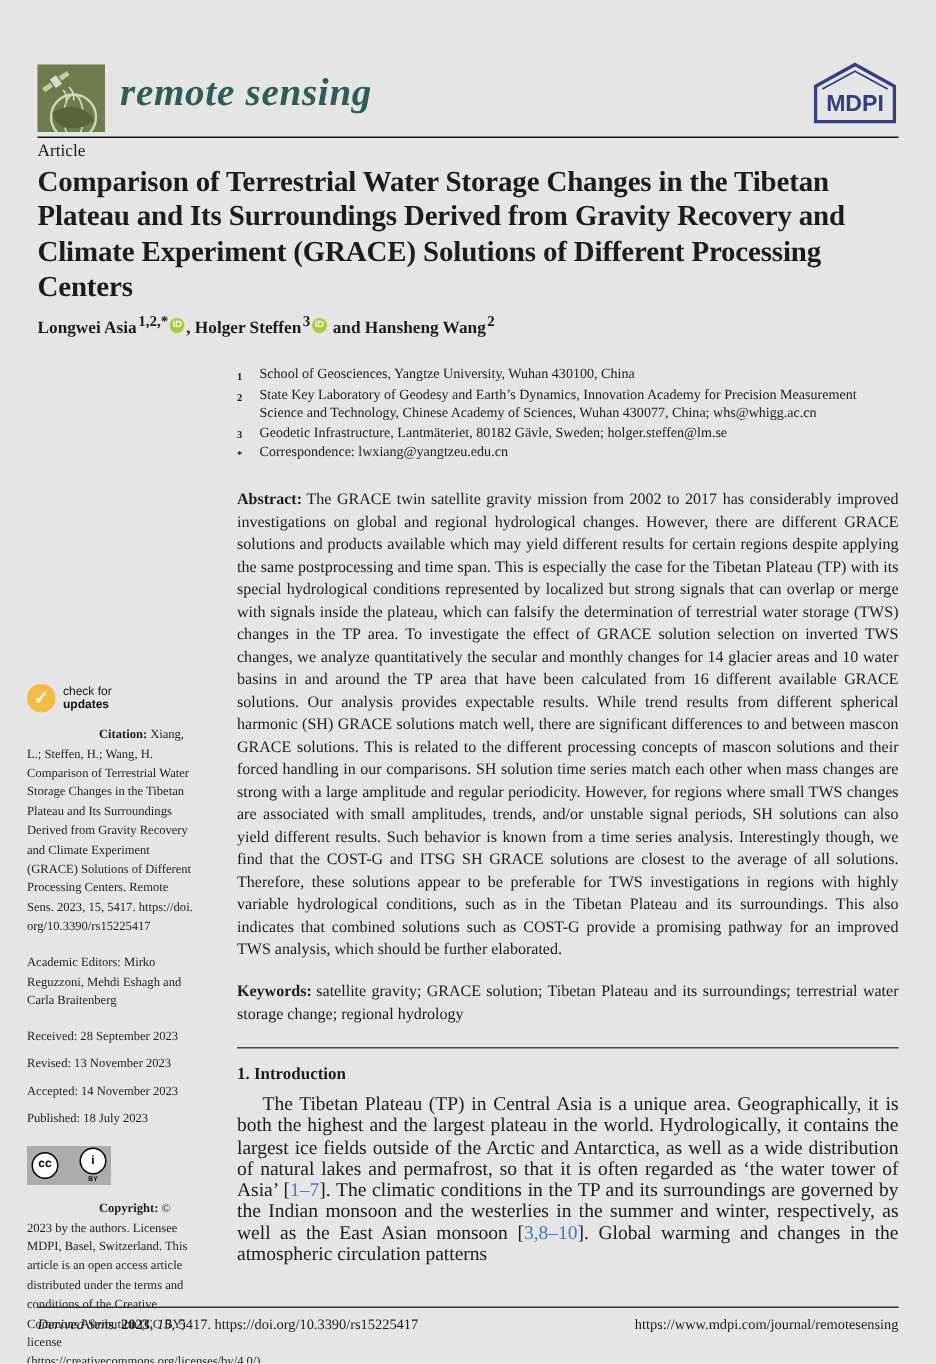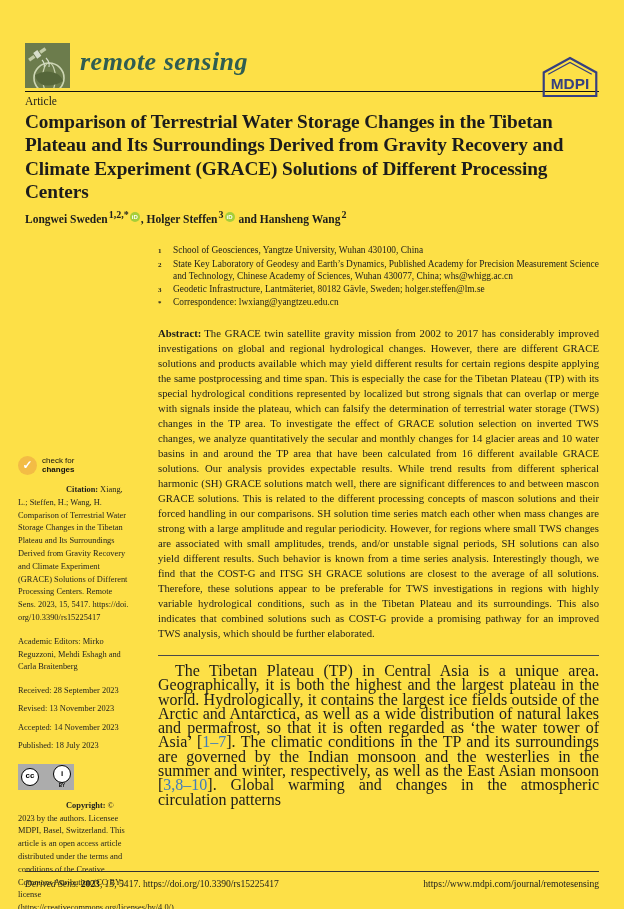--- a/index.html
+++ b/index.html
@@ -1,45 +1,45 @@
 <!DOCTYPE html>
 <html><head>
 <meta charset="utf-8">
 <title>Remote Sensing Article Page</title>
 <style>
   html,body{margin:0;padding:0;background:#ffffff;}
   .page{
-    position:relative;width:624px;height:909px;background:#fde047;
+    position:relative;width:624px;height:909px;background:#e5e5e5;
     font-family:"Liberation Serif","DejaVu Serif",serif;color:#1c1c1c;
     overflow:hidden;
   }
   
   .header{position:absolute;left:25px;top:40px;width:574px;height:51px;border-bottom:1.6px solid #111;}
   .logo-box{position:absolute;left:0;top:3px;width:45px;height:45px;background:#6C7C4C;}
   .journal-name{position:absolute;left:55px;top:7px;font-size:26px;font-weight:bold;font-style:italic;color:#2F5D52;letter-spacing:.5px;}
-  .mdpi-logo{position:absolute;right:0;top:16px;}
+  .mdpi-logo{position:absolute;right:0;top:1px;}
   
   .article-type{position:absolute;left:25px;top:95px;font-size:11.5px;}
   .title{position:absolute;left:25px;top:110px;width:574px;font-size:19.3px;font-weight:bold;line-height:23.4px;letter-spacing:-.1px;font-family:Liberation Serif, serif;}
   .authors{position:absolute;left:25px;top:209px;width:574px;font-size:11.5px;font-weight:bold;}
   .authors sup{font-size:10px;font-weight:bold;margin-left:1px;}
   .orcid{display:inline-flex;width:10px;height:10px;border-radius:50%;background:#A6CE39;color:#fff;
     font-family:"Liberation Sans",sans-serif;font-size:6px;font-weight:bold;align-items:center;justify-content:center;
     vertical-align:4px;margin:0 1px;}
   
   .main{position:absolute;left:158px;top:244px;width:441px;}
   .aff-row{display:flex;font-size:9.4px;line-height:12.6px;}
   .aff-marker{width:15px;flex:0 0 15px;font-size:7px;padding-top:1px;font-weight:bold;}
   .aff-text{flex:1;}
   .abstract{margin-top:16px;font-size:10.7px;line-height:15px;text-align:justify;}
   .abstract b,.keywords b{margin-right:3px;}
   .keywords{margin-top:13px;font-size:10.7px;line-height:15px;text-align:justify;}
   .divider{margin-top:14px;border:none;border-top:1.2px solid #4a4a4a;width:100%;}
   .section-heading{margin-top:11px;font-size:11.3px;font-weight:bold;}
-  .body-para{margin-top:7px;font-size:16px;line-height:14.3px;text-align:justify;text-indent:17px;}
+  .body-para{margin-top:7px;font-size:13px;line-height:14.3px;text-align:justify;text-indent:17px;}
   .ref-link{color:#3F7CBF;text-decoration:none;cursor:pointer;}
   
   .sidebar{position:absolute;left:18px;top:456px;width:112px;font-size:8.4px;line-height:12.8px;color:#1f1f1f;}
   .check-badge{display:flex;align-items:center;gap:5px;margin-bottom:9px;cursor:pointer;}
   .check-circle{width:19px;height:19px;border-radius:50%;background:#F3BC45;color:#fff;display:flex;align-items:center;justify-content:center;
     font-family:"Liberation Sans",sans-serif;font-size:12px;font-weight:bold;}
   .check-text{font-family:Liberation Sans, sans-serif;font-size:8px;line-height:8.5px;color:#111;}
   .check-text .b2{font-weight:bold;}
   .sb-block{margin:0 0 11px 0;}
   .sb-label{font-weight:bold;margin-right:2px;padding-left:48px;}
@@ -83,64 +83,68 @@
         <path d="M8 20 L32 7 L56 20" fill="none" stroke="#353F80" stroke-width="1.3"></path>
         <text x="32" y="36" text-anchor="middle" font-family="Liberation Sans, sans-serif" font-size="17" font-weight="bold" fill="#353F80">MDPI</text>
       </svg>
     </div>
   </div>
 
   <div class="article-type">Article</div>
   <h1 class="title" style="margin:0;">Comparison of Terrestrial Water Storage Changes in the Tibetan Plateau and Its Surroundings Derived from Gravity Recovery and Climate Experiment (GRACE) Solutions of Different Processing Centers</h1>
 
   <div class="authors">
-    <span>Longwei Sweden</span><sup>1,2,*</sup><span class="orcid">iD</span><span>, Holger Steffen</span><sup>3</sup><span class="orcid">iD</span><span> and Hansheng Wang</span><sup>2</sup>
+    <span>Longwei Asia</span><sup>1,2,*</sup><span class="orcid">iD</span><span>, Holger Steffen</span><sup>3</sup><span class="orcid">iD</span><span> and Hansheng Wang</span><sup>2</sup>
   </div>
 
   <div class="main">
 
     <div>
       <div class="aff-row">
         <span class="aff-marker">1</span>
         <span class="aff-text">School of Geosciences, Yangtze University, Wuhan 430100, China</span>
       </div>
       <div class="aff-row">
         <span class="aff-marker">2</span>
-        <span class="aff-text">State Key Laboratory of Geodesy and Earth’s Dynamics, Published Academy for Precision Measurement Science and Technology, Chinese Academy of Sciences, Wuhan 430077, China; whs@whigg.ac.cn</span>
+        <span class="aff-text">State Key Laboratory of Geodesy and Earth’s Dynamics, Innovation Academy for Precision Measurement Science and Technology, Chinese Academy of Sciences, Wuhan 430077, China; whs@whigg.ac.cn</span>
       </div>
       <div class="aff-row">
         <span class="aff-marker">3</span>
         <span class="aff-text">Geodetic Infrastructure, Lantmäteriet, 80182 Gävle, Sweden; holger.steffen@lm.se</span>
       </div>
       <div class="aff-row">
         <span class="aff-marker">*</span>
         <span class="aff-text">Correspondence: lwxiang@yangtzeu.edu.cn</span>
       </div>
     </div>
 
     <p class="abstract" style="margin:16px 0 0 0;font-family:Liberation Serif, serif;">
       <b>Abstract:</b><span>The GRACE twin satellite gravity mission from 2002 to 2017 has considerably improved investigations on global and regional hydrological changes. However, there are different GRACE solutions and products available which may yield different results for certain regions despite applying the same postprocessing and time span. This is especially the case for the Tibetan Plateau (TP) with its special hydrological conditions represented by localized but strong signals that can overlap or merge with signals inside the plateau, which can falsify the determination of terrestrial water storage (TWS) changes in the TP area. To investigate the effect of GRACE solution selection on inverted TWS changes, we analyze quantitatively the secular and monthly changes for 14 glacier areas and 10 water basins in and around the TP area that have been calculated from 16 different available GRACE solutions. Our analysis provides expectable results. While trend results from different spherical harmonic (SH) GRACE solutions match well, there are significant differences to and between mascon GRACE solutions. This is related to the different processing concepts of mascon solutions and their forced handling in our comparisons. SH solution time series match each other when mass changes are strong with a large amplitude and regular periodicity. However, for regions where small TWS changes are associated with small amplitudes, trends, and/or unstable signal periods, SH solutions can also yield different results. Such behavior is known from a time series analysis. Interestingly though, we find that the COST-G and ITSG SH GRACE solutions are closest to the average of all solutions. Therefore, these solutions appear to be preferable for TWS investigations in regions with highly variable hydrological conditions, such as in the Tibetan Plateau and its surroundings. This also indicates that combined solutions such as COST-G provide a promising pathway for an improved TWS analysis, which should be further elaborated.</span>
     </p>
 
+    <p class="keywords" style="margin:13px 0 0 0;">
+      <b>Keywords:</b><span>satellite gravity; GRACE solution; Tibetan Plateau and its surroundings; terrestrial water storage change; regional hydrology</span>
+    </p>
 
     <hr class="divider">
 
+    <h2 class="section-heading" style="margin-bottom:0;">1. Introduction</h2>
 
     <p class="body-para" style="margin-bottom:0;">
       <span>The Tibetan Plateau (TP) in Central Asia is a unique area. Geographically, it is both the highest and the largest plateau in the world. Hydrologically, it contains the largest ice fields outside of the Arctic and Antarctica, as well as a wide distribution of natural lakes and permafrost, so that it is often regarded as ‘the water tower of Asia’ [</span><a class="ref-link">1–7</a><span>]. The climatic conditions in the TP and its surroundings are governed by the Indian monsoon and the westerlies in the summer and winter, respectively, as well as the East Asian monsoon [</span><a class="ref-link">3,8–10</a><span>]. Global warming and changes in the atmospheric circulation patterns</span>
     </p>
   </div>
 
   <div class="sidebar">
 
     <div class="check-badge">
       <span class="check-circle">✓</span>
       <span class="check-text">
         <span>check for</span><br>
-        <span class="b2">changes</span>
+        <span class="b2">updates</span>
       </span>
     </div>
 
     <p class="sb-block">
       <span class="sb-label">Citation:</span><span>Xiang, L.; Steffen, H.; Wang, H. Comparison of Terrestrial Water Storage Changes in the Tibetan Plateau and Its Surroundings Derived from Gravity Recovery and Climate Experiment (GRACE) Solutions of Different Processing Centers. Remote Sens. 2023, 15, 5417.</span>
       <a class="doi-link">https://doi.org/10.3390/rs15225417</a>
     </p>
 
     <p class="sb-block">Academic Editors: Mirko Reguzzoni, Mehdi Eshagh and Carla Braitenberg</p>
 

